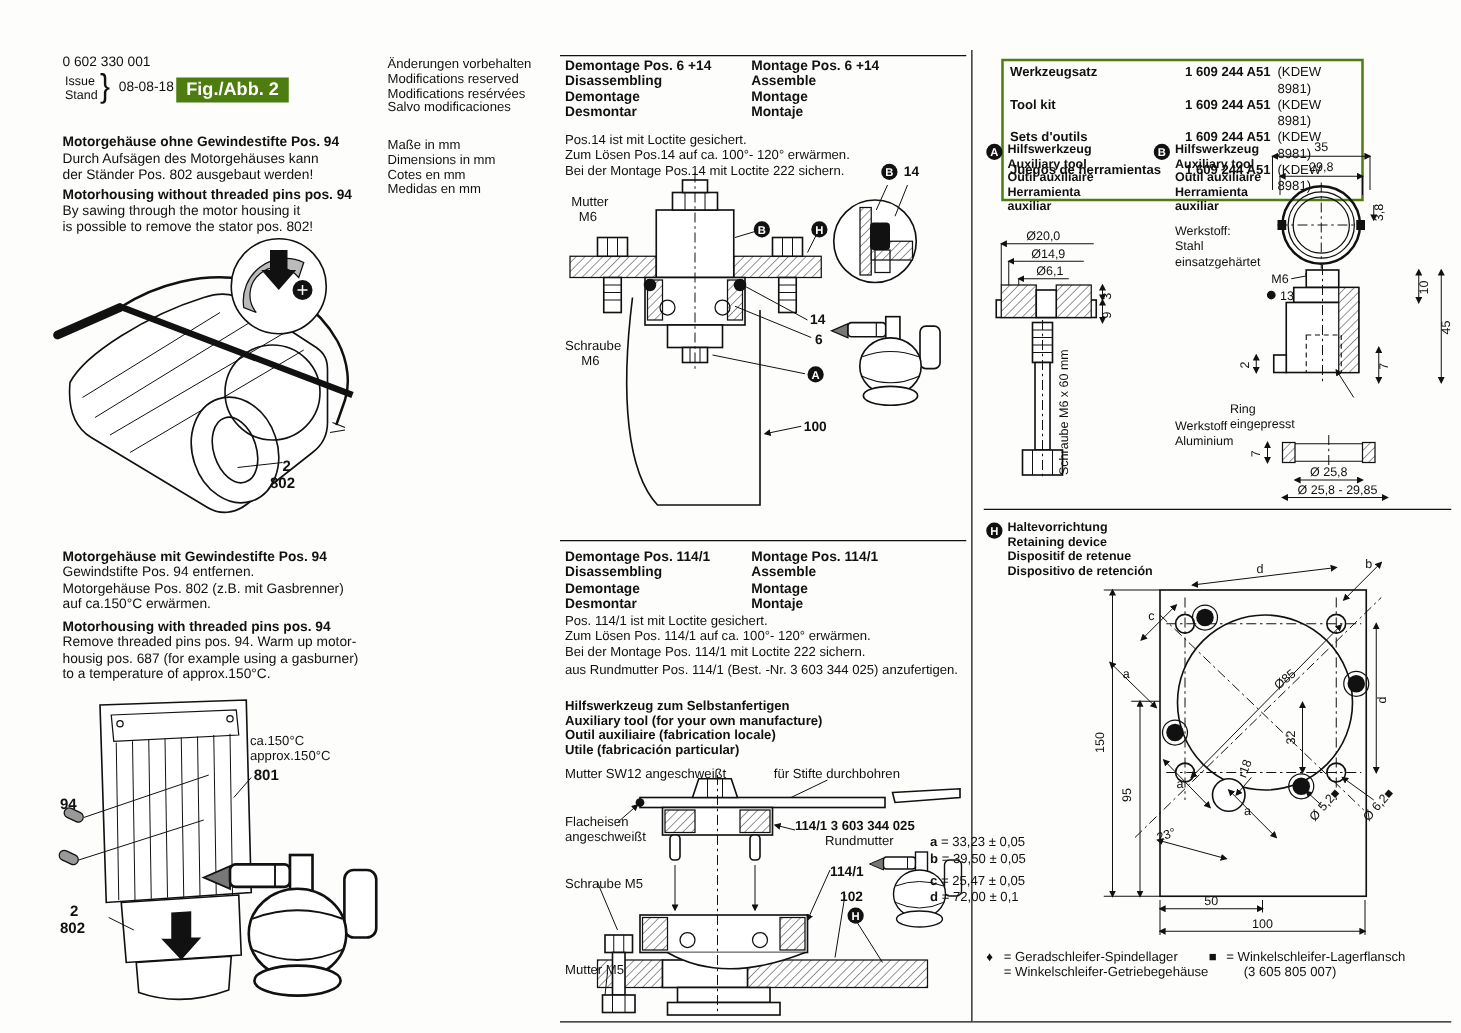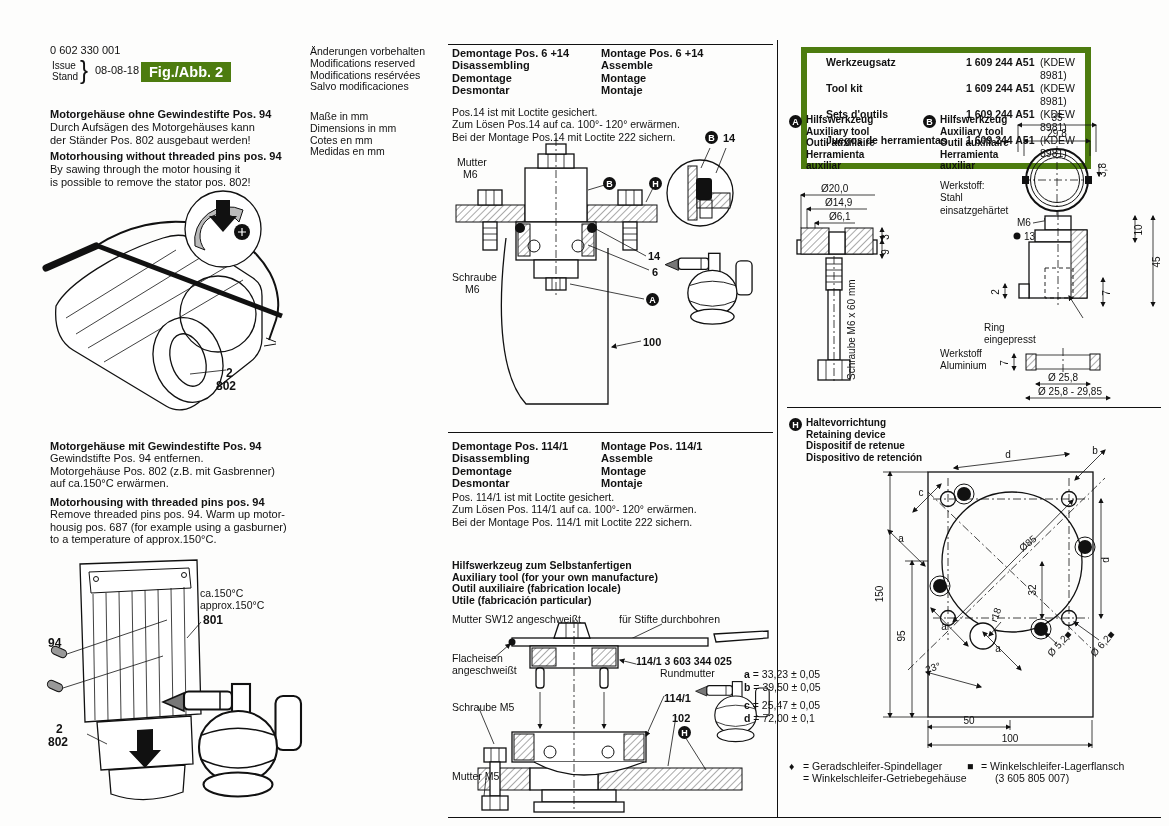--- a/index.html
+++ b/index.html
@@ -8,22 +8,22 @@
 .abs{position:absolute}
 .lbl{position:absolute;white-space:nowrap}
 .b{font-weight:700}.fs10{font-size:10px}.fs105{font-size:10.5px}.fs11{font-size:11px}.fs12{font-size:12px}
 .lh115{line-height:11.5px}.lh12{line-height:12.3px}.lh13{line-height:13px}
 .hr{position:absolute;background:#111;height:1px}
 .vr{position:absolute;background:#111;width:1px}
 .figbox{position:absolute;background:#4d7c0f;color:#fff;font-weight:700;font-size:14.5px;padding:2px 8px}
 .badge{position:absolute;width:13px;height:13px;border-radius:50%;background:#111;color:#fff;
        font-size:9px;font-weight:700;display:flex;align-items:center;justify-content:center;z-index:5}
 .brace{position:absolute;font-size:24px;font-weight:300;transform:scaleY(1.1)}
-.tk{position:absolute;left:801px;top:47px;width:290px;border:6px solid #4d7c0f;
-    display:grid;grid-template-columns:140px 74px auto;padding:3px 19px;font-size:10.5px;line-height:13px}
+.tk{position:absolute;left:801px;top:47px;width:290px;border:2px solid #4d7c0f;
+    display:grid;grid-template-columns:140px 74px auto;padding:3px 5px;font-size:10.5px;line-height:13px}
 .tk .lab,.tk .num{font-weight:700}
 .vert{writing-mode:vertical-rl;transform:rotate(180deg);white-space:nowrap}
 svg{position:absolute;overflow:visible}
 svg text{font-family:"Liberation Sans",sans-serif;fill:#111;font-size:10px}
 .st{stroke:#111;fill:none;stroke-width:1.3}
 .st1{stroke:#111;fill:none;stroke-width:1}
 .st2{stroke:#111;fill:none;stroke-width:2}
 .fw{fill:#fff;stroke:#111;stroke-width:1.3}
 .fh{fill:url(#hatch);stroke:#111;stroke-width:1}
 .fb{fill:#111;stroke:none}
@@ -239,20 +239,21 @@
   <div>Assemble</div>
   <div>Montage</div>
   <div>Montaje</div>
 </div>
 <div class="abs fs105 lh12" style="left:452px;top:491px">
   <div>Pos. 114/1 ist mit Loctite gesichert.</div>
   <div>Zum Lösen Pos. 114/1 auf ca. 100°- 120° erwärmen.</div>
   <div>Bei der Montage Pos. 114/1 mit Loctite 222 sichern.</div>
 </div>
 <div class="abs fs105 lh12" style="left:452px;top:530px">
+  <div>aus Rundmutter Pos. 114/1 (Best. -Nr. 3 603 344 025) anzufertigen.</div>
 </div>
 <div class="abs b fs105 lh115" style="left:452px;top:560px">
   <div>Hilfswerkzeug zum Selbstanfertigen</div>
   <div>Auxiliary tool (for your own manufacture)</div>
   <div>Outil auxiliaire (fabrication locale)</div>
   <div>Utile (fabricación particular)</div>
 </div>
 <div class="lbl fs105" style="left:452px;top:613px">Mutter SW12 angeschweißt</div>
 <div class="lbl fs105" style="left:619px;top:613px">für Stifte durchbohren</div>
 
@@ -408,21 +409,21 @@
   <line class="thin" x1="108" y1="66" x2="108" y2="94" marker-start="url(#arr)" marker-end="url(#arr)"></line>
   <text x="115" y="81" text-anchor="middle" transform="rotate(-90 115 81)">7</text>
   <line class="thin" x1="10" y1="72" x2="10" y2="86" marker-start="url(#arr)" marker-end="url(#arr)"></line>
   <text x="4" y="80" text-anchor="middle" transform="rotate(-90 4 80)">2</text>
   <line class="thin" x1="88" y1="106" x2="74" y2="84" marker-end="url(#arr)"></line>
 </svg>
 <div class="abs fs10 lh115" style="left:984px;top:322px">
   <div>Ring</div>
   <div>eingepresst</div>
 </div>
-<div class="abs fs10 lh115" style="left:940px;top:348px">
+<div class="abs fs10 lh115" style="left:940px;top:336px">
   <div>Werkstoff</div>
   <div>Aluminium</div>
 </div>
 
 <svg style="left:998px;top:346px" width="170" height="56" viewBox="0 0 170 56">
   <line class="thin" x1="16" y1="8" x2="16" y2="24" marker-start="url(#arr)" marker-end="url(#arr)"></line>
   <text x="10" y="17" text-anchor="middle" transform="rotate(-90 10 17)">7</text>
   <rect class="fh" x="28" y="8" width="10" height="16"></rect>
   <rect class="fh" x="92" y="8" width="10" height="16"></rect>
   <path class="thin" d="M38,9 H92 M38,23 H92"></path>

